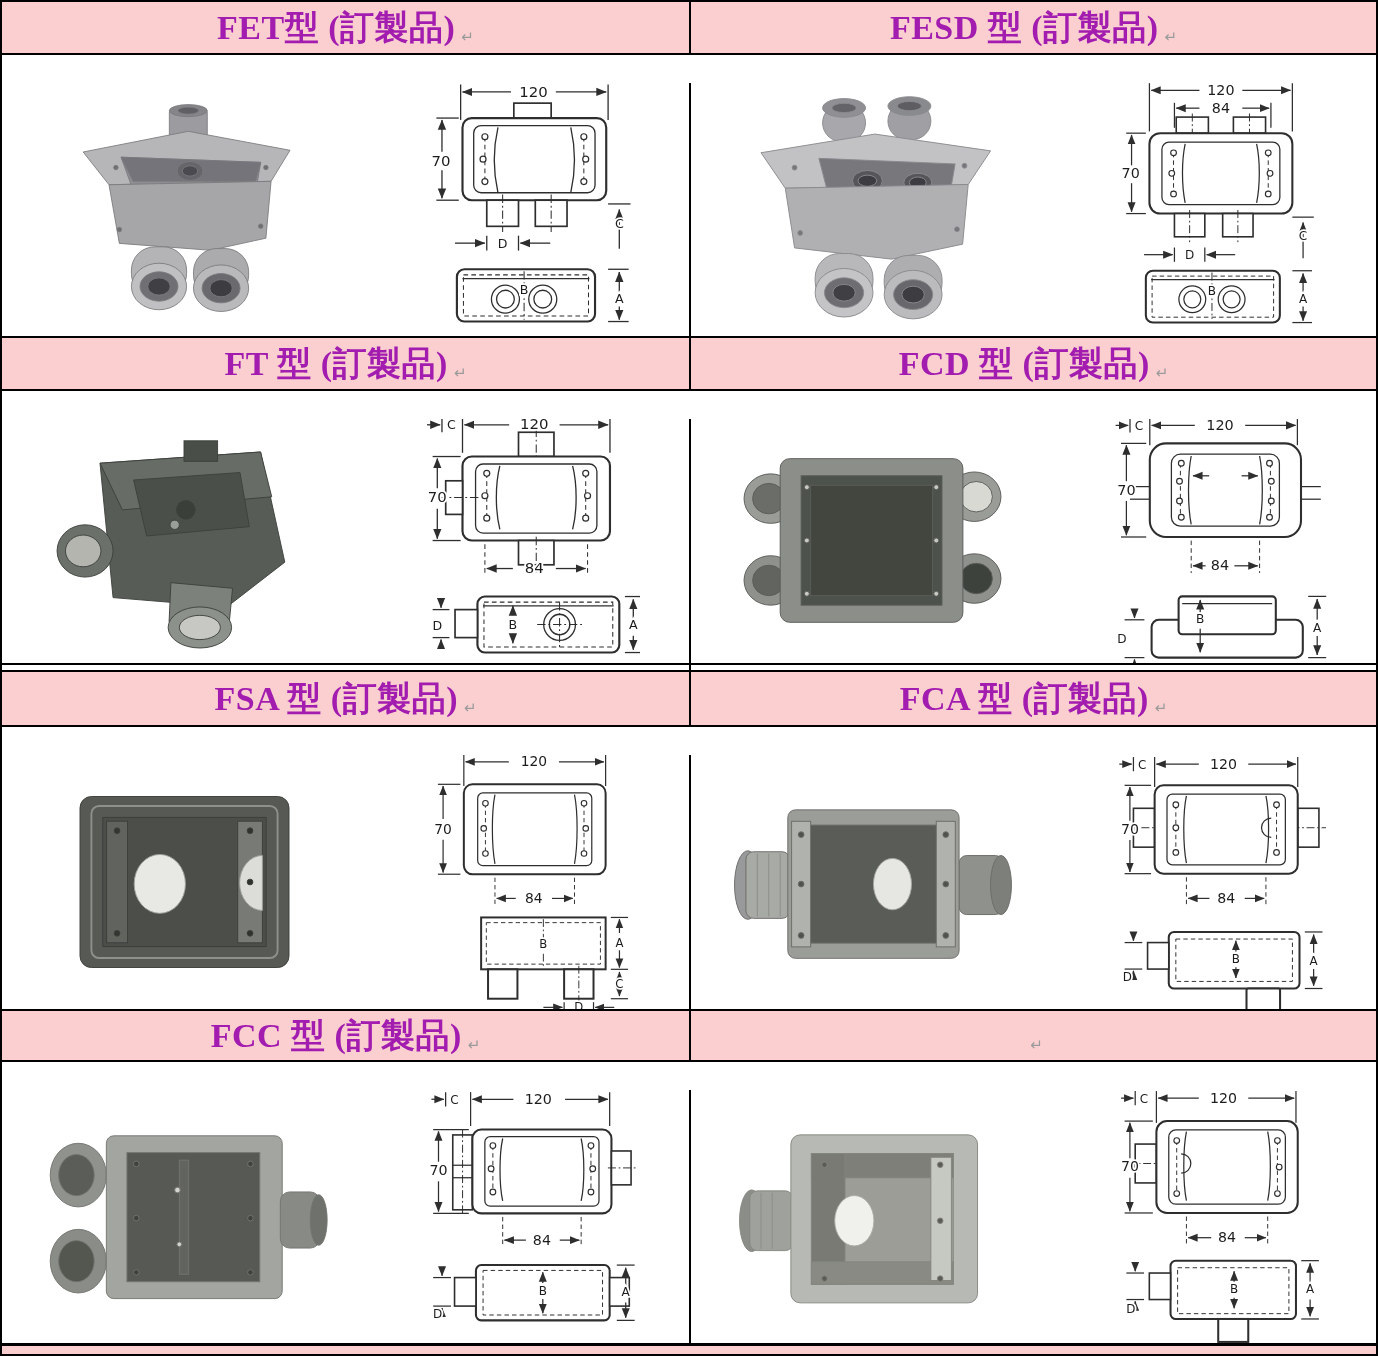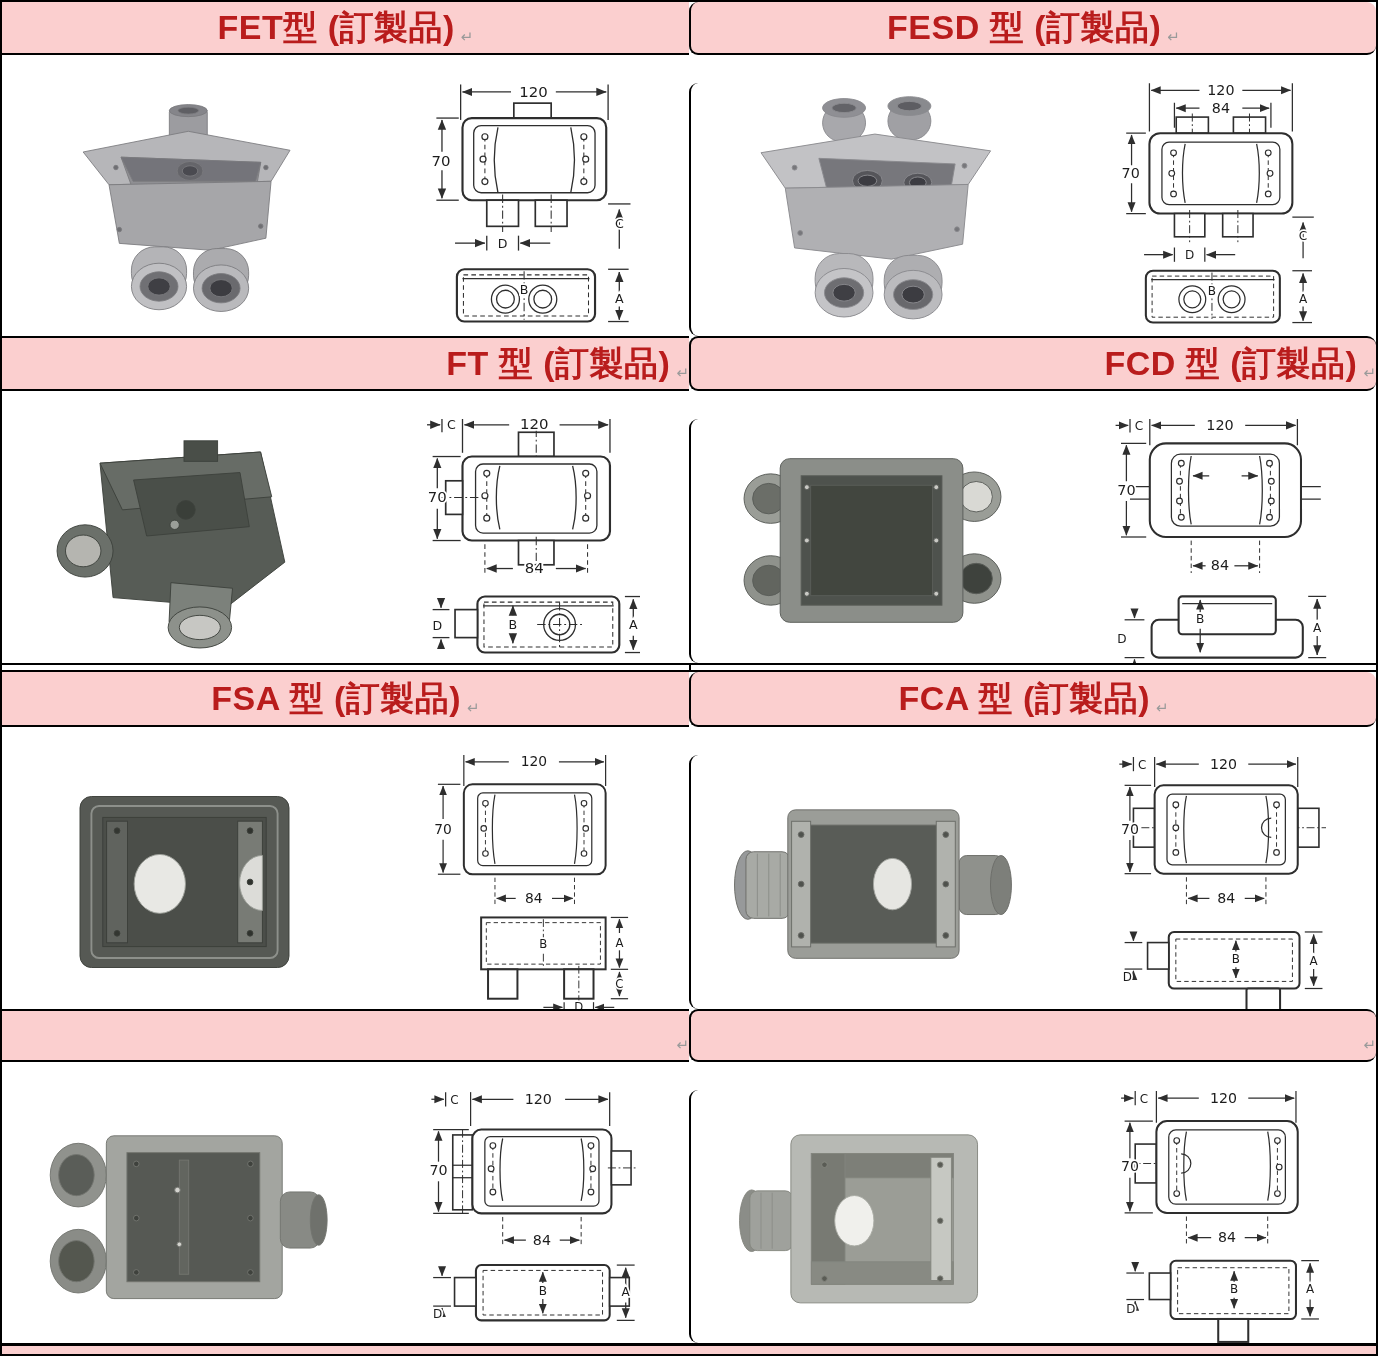--- a/index.html
+++ b/index.html
@@ -4,30 +4,30 @@
 <style>
   * { box-sizing: border-box; margin: 0; padding: 0; }
   html,body { background:#fff; font-family:"Liberation Sans", sans-serif; }
   .page{
     position:relative; width:1378px; height:1356px;
     border:2px solid var(--line); background:var(--paper);
     display:grid;
     grid-template-columns:687px 687px;
     grid-template-rows:53px 281px 55px 272px 9px 55px 282px 53px 281px 11px;
   }
-  .c2{ border-left:2px solid var(--line);border-radius:9px; }
+  .c2{ border-left:2px solid var(--line); }
   .hdr{
     background:var(--header-bg);
     display:flex; align-items:center; justify-content:center;
     border-bottom:2px solid var(--line);
   }
-  .hdr.bt{ border-top:2px solid var(--line);justify-content:flex-end; }
+  .hdr.bt{ border-top:2px solid var(--line); }
   .title{
-    font-size:34px; font-weight:700; color:#b91c1c; letter-spacing:.5px;
-    font-family:Liberation Sans, sans-serif;
+    font-size:34px; font-weight:700; color:#a21caf; letter-spacing:.5px;
+    font-family:Liberation Serif, serif;
   }
   .mark{ font-size:15px; color:var(--mark); margin-left:6px; position:relative; top:9px; }
   .cell{ display:flex; align-items:center; overflow:hidden; background:var(--paper);margin-top:28px; }
   .photo-wrap{ flex:0 0 53%; display:flex; align-items:center; justify-content:center; }
   .draw-wrap{ flex:0 0 47%; display:flex; align-items:center; justify-content:center; padding-left:10px; }
   .gap-row{ grid-column:1/3; border-top:2px solid var(--line); border-bottom:2px solid var(--line); position:relative; background:var(--paper); }
   .gap-row .vdiv{ position:absolute; left:687px; top:0; bottom:0; width:2px; background:var(--line); }
   .bottom-strip{ grid-column:1/3; border-top:3px solid var(--line); background:var(--header-bg); }
 
   
@@ -601,20 +601,21 @@
         <text class="dt" x="18" y="95">70</text>
         <text class="dt" x="127" y="173">84</text>
         <text class="dt dl" x="15" y="262">D</text>
         <text class="dt dl" x="138" y="241">B</text>
         <text class="dt dl" x="226" y="243">A</text>
       </svg>
     </div>
   </div>
 
   <div class="hdr bt c1">
+    <span class="title">FCC 型 (訂製品)</span>
     <span class="mark">↵</span>
   </div>
   <div class="hdr bt c2">
     <span class="mark">↵</span>
   </div>
 
   <div class="cell c1">
     <div class="photo-wrap">
       <svg width="290" viewBox="0 0 310 240">
         <g stroke="#73756f" stroke-width="1">

